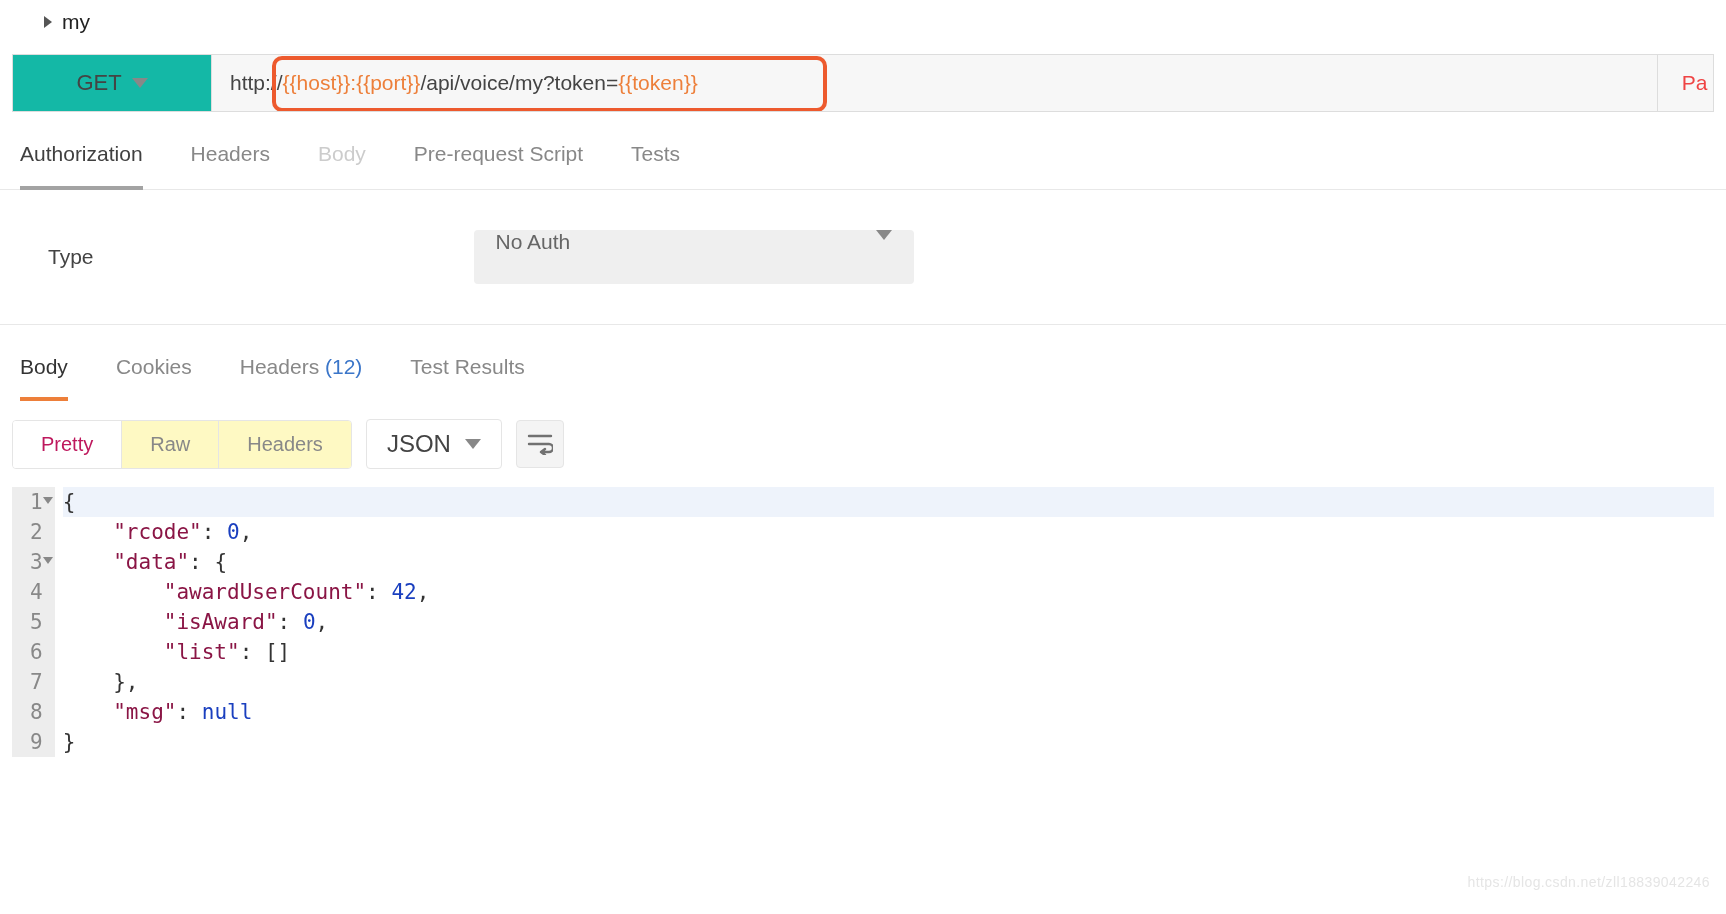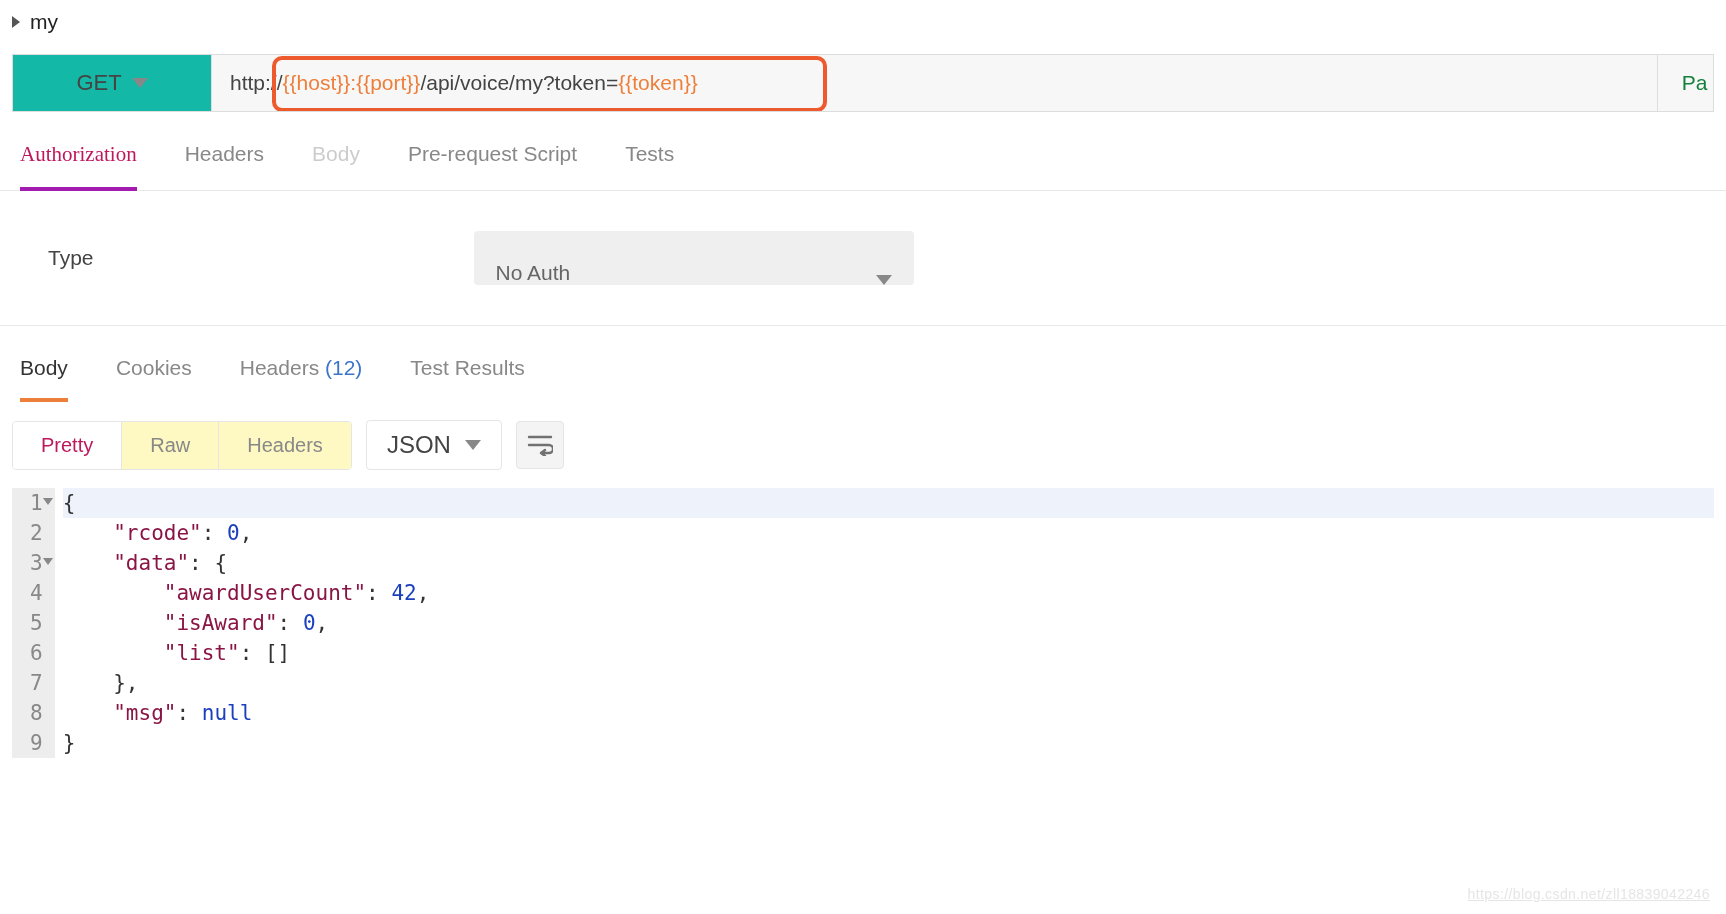--- a/index.html
+++ b/index.html
@@ -1,55 +1,55 @@
 <!DOCTYPE html>
 <html><head>
 <meta charset="utf-8">
 <style>
 * { box-sizing: border-box; margin: 0; padding: 0; }
 body { font-family: -apple-system, BlinkMacSystemFont, "Segoe UI", Helvetica, Arial, sans-serif; background: #fff; color: #333; width: 1726px; }
-.header-row { display: flex; align-items: center; padding: 10px 12px; border-bottom: 0; }
+.header-row { display: flex; align-items: center; padding: 10px 12px; border-bottom: 0; margin-left: 32px; }
 .caret-right { width: 0; height: 0; border-top: 6px solid transparent; border-bottom: 6px solid transparent; border-left: 8px solid #555; margin-right: 10px; }
 .req-name { font-size: 21px; color: #222; }
 .url-row { display: flex; margin: 10px 12px 0 12px; height: 58px; }
 .method-btn { display: flex; align-items: center; justify-content: center; gap: 10px; width: 200px; background: #14b8a6; border: 1px solid #ddd; font-size: 22px; color: #444; }
 .chev-down { width: 0; height: 0; border-left: 8px solid transparent; border-right: 8px solid transparent; border-top: 10px solid #888; }
 .url-input { flex: 1; display: flex; align-items: center; background: #f7f7f7; border: 1px solid #ddd; border-left: 0; padding: 0 18px; font-size: 21px; color: #444; position: relative; overflow: hidden; }
 .url-text { white-space: nowrap; }
 .url-text .var { color: #ed7f3a; }
 .highlight-box { position: absolute; border: 4px solid #ed5a2e; border-radius: 10px; height: 56px; top: 1px; }
-.params-btn { width: 56px; display: flex; align-items: center; justify-content: center; border: 1px solid #ddd; border-left: 0; background: #f7f7f7; color: #15803d; font-size: 21px; overflow: hidden; padding-left: 18px; }
+.params-btn { width: 56px; display: flex; align-items: center; justify-content: center; border: 1px solid #ddd; border-left: 0; background: #f7f7f7; color: #ef4444; font-size: 21px; overflow: hidden; padding-left: 18px; }
 .tabs { display: flex; gap: 48px; padding: 30px 20px 0 20px; border-bottom: 1px solid #e8e8e8; }
 .tab { font-size: 21px; color: #888; padding-bottom: 20px; cursor: pointer; }
-.tab.active { color: #be185d; border-bottom: 4px solid #a21caf; margin-bottom: -1px; font-family: Liberation Serif, serif; }
+.tab.active { color: #404040; border-bottom: 4px solid #a3a3a3; margin-bottom: -1px; }
 .tab.muted { color: #ccc; }
 .auth-section { padding: 40px 48px; border-bottom: 1px solid #e8e8e8; display: flex; align-items: center; gap: 380px; }
 .type-label { font-size: 21px; color: #444; }
-.select { display: flex; align-items: flex-end; justify-content: space-between; background: #efefef; border-radius: 4px; padding: 0 22px; width: 440px; height: 54px; font-size: 21px; color: #666; }
+.select { display: flex; align-items: flex-start; justify-content: space-between; background: #efefef; border-radius: 4px; padding: 0 22px; width: 440px; height: 54px; font-size: 21px; color: #666; }
 .resp-tabs { display: flex; align-items: baseline; gap: 48px; padding: 30px 20px 0 20px; border-bottom: 0; }
 .resp-tab { font-size: 21px; color: #888; padding-bottom: 18px; cursor: pointer; }
 .resp-tab.active { color: #333; border-bottom: 4px solid #ed7f3a; }
 .count { color: #3b76c9; }
 .format-row { display: flex; gap: 14px; margin: 18px 12px 0 12px; align-items: center; }
 .format-group { display: flex; border: 1px solid #e5e5e5; border-radius: 4px; overflow: hidden; }
 .format-btn { padding: 12px 28px; font-size: 20px; color: #888; background: #fef9c3; border-right: 1px solid #e5e5e5; }
 .format-btn:last-child { border-right: 0; }
 .format-btn.active { color: #be185d; background: #fff; }
 .json-select { display: flex; align-items: center; gap: 14px; border: 1px solid #e5e5e5; border-radius: 4px; padding: 10px 20px; font-size: 24px; color: #444; }
 .wrap-btn { border: 1px solid #e5e5e5; border-radius: 4px; width: 48px; height: 48px; display: flex; align-items: center; justify-content: center; background: #f4f4f4; }
 .code-area { margin: 18px 12px 0 12px; font-family: "SF Mono", Menlo, Consolas, monospace; font-size: 21px; display: flex; }
 .gutter { background: #ededed; text-align: right; color: #888; padding: 0 12px 0 18px; line-height: 30px; }
 .gutter .fold { position: relative; }
 .gutter .fold::after { content: ""; position: absolute; right: -10px; top: 10px; width: 0; height: 0; border-left: 5px solid transparent; border-right: 5px solid transparent; border-top: 7px solid #888; }
 .code { flex: 1; padding-left: 8px; line-height: 30px; }
 .code .line1 { background: #eef3fb; }
 .k { color: #8a1545; }
 .n { color: #1a3fbf; }
 .b { color: #1a3fbf; }
-.watermark { position:absolute; right:16px; bottom:12px; color:#e5e5e5; font-size:14px; letter-spacing:0.4px;text-decoration:underline; }
+.watermark { position:absolute; right:16px; bottom:24px; color:#e5e5e5; font-size:14px; letter-spacing:0.4px; }
 </style>
 </head>
 <body>
 
 <div class="header-row">
   <span class="caret-right"></span>
   <span class="req-name">my</span>
 </div>
 
 <div class="url-row">

